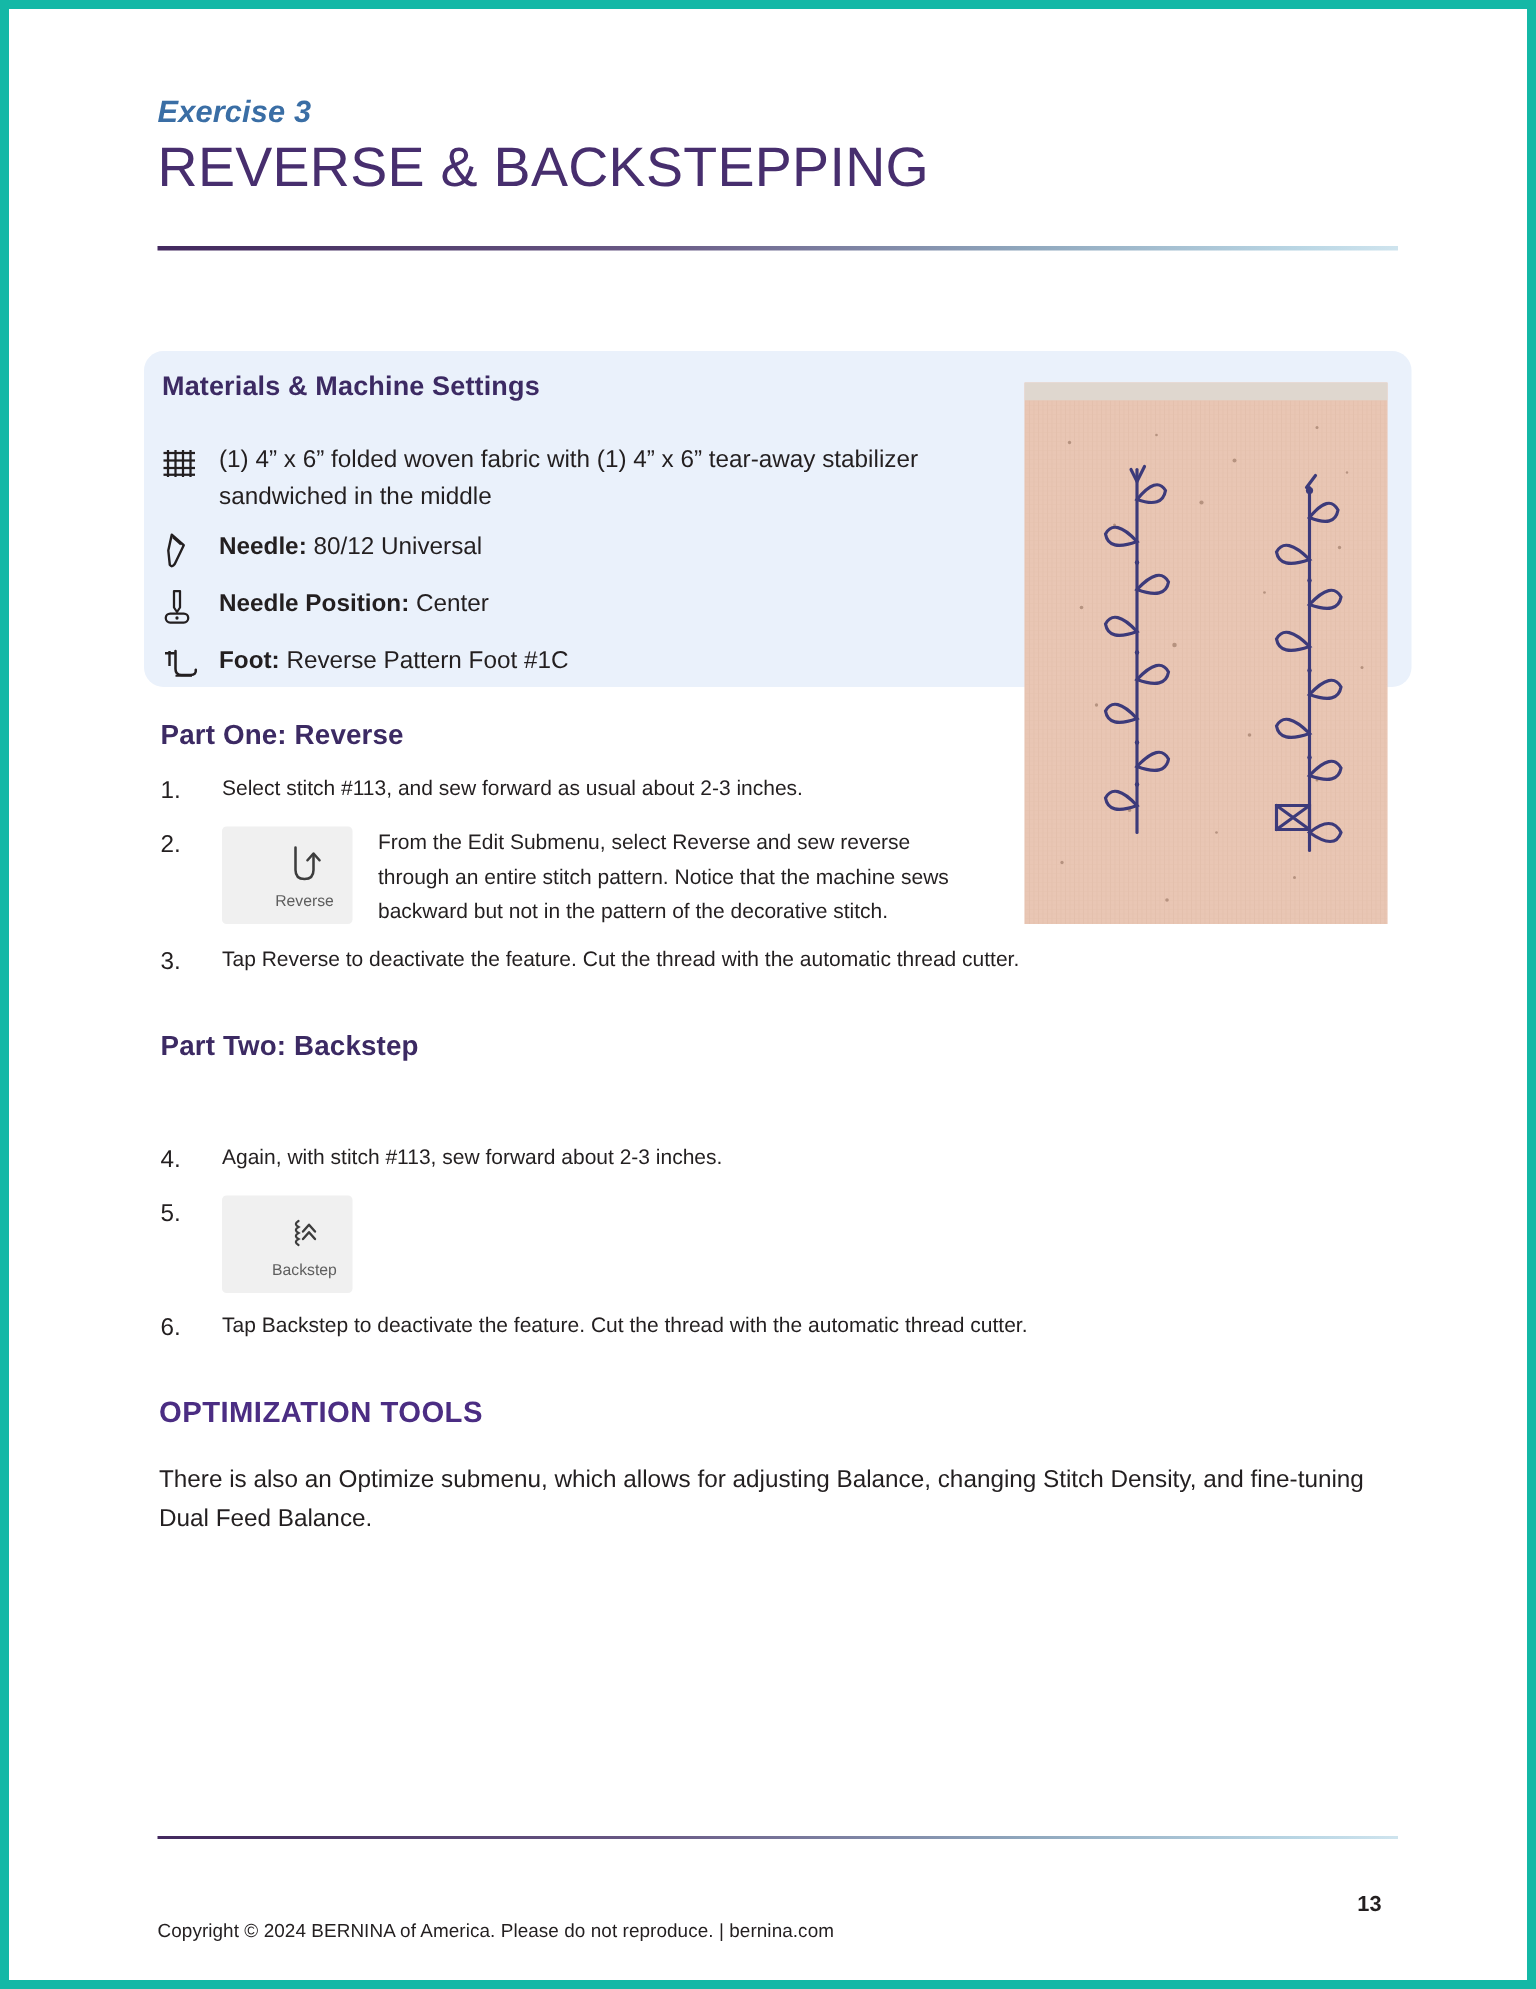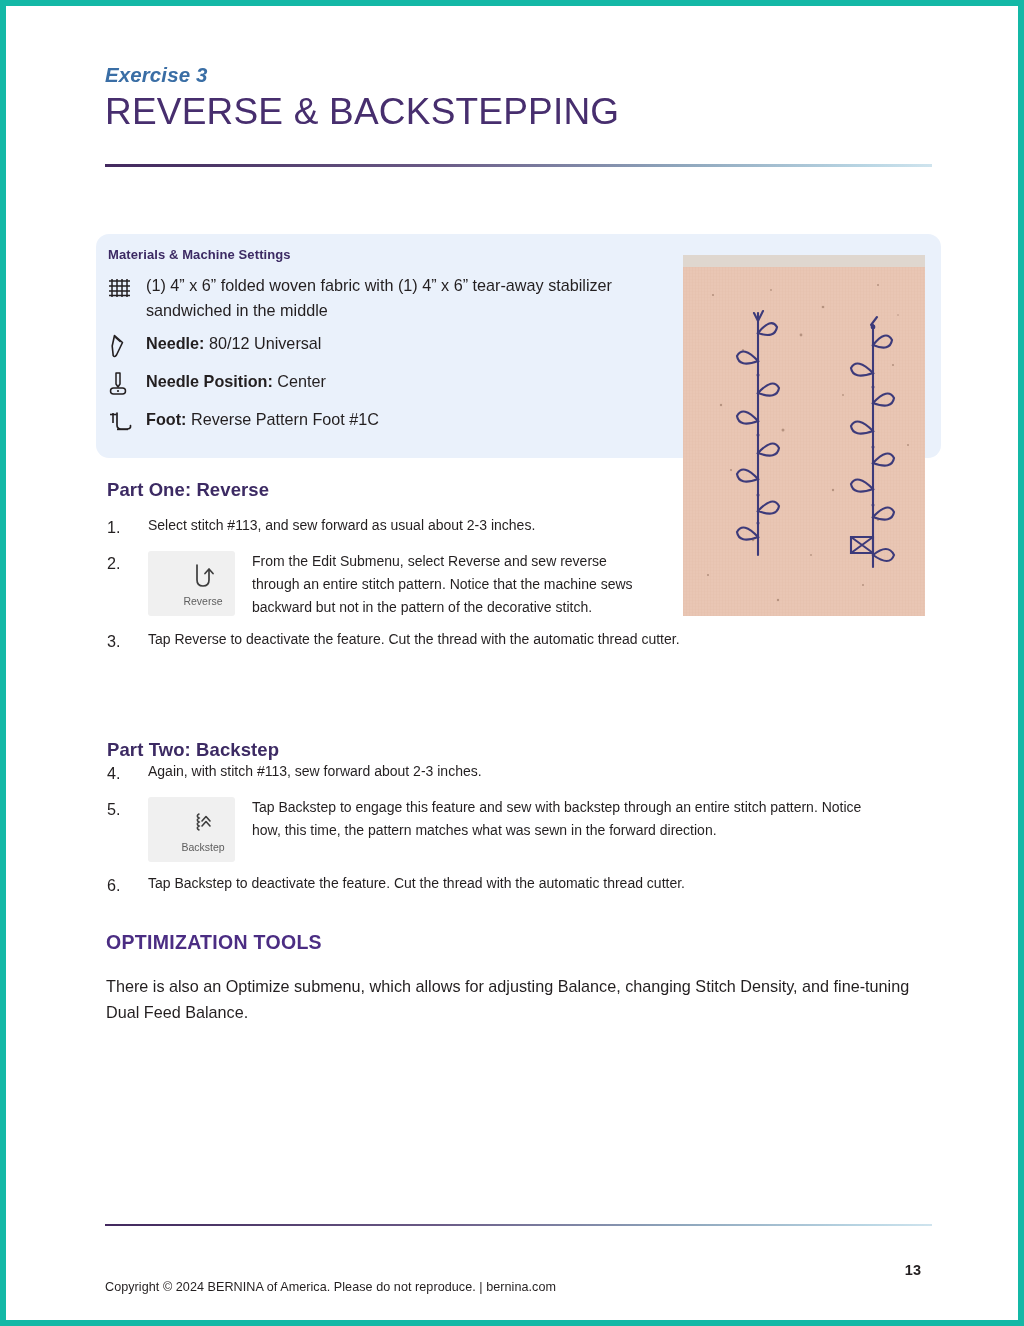--- a/index.html
+++ b/index.html
@@ -66,24 +66,24 @@
     background: #eaf1fb;
     border-radius: 13px;
   }
   .materials-inner {
     position: absolute;
     left: 102px;
     top: 241px;
     width: 560px;
   }
   .materials-title {
-    font-size: 13px;
+    font-size: 18px;
     font-weight: bold;
     color: #3c2a63;
-    margin: 0 0 10px 0;
+    margin: 0 0 25px 0;
     letter-spacing: 0.1px;
   }
   .mat-row {
     display: flex;
     align-items: flex-start;
     margin-bottom: 7px;
   }
   .mat-icon {
     flex: 0 0 38px;
     width: 38px;
@@ -124,21 +124,21 @@
 
   
   .part-heading {
     position: absolute;
     font-size: 18.5px;
     font-weight: bold;
     color: #3c2a63;
     letter-spacing: 0.1px;
   }
   #part-one-heading { left: 101px; top: 473px; }
-  #part-two-heading { left: 101px; top: 733px; }
+  #part-two-heading { left: 101px; top: 680px; }
 
   .steps {
     position: absolute;
     left: 101px;
     width: 760px;
   }
   #steps-one { top: 507px; }
   #steps-two { top: 753px; }
 
   .step {
@@ -476,21 +476,20 @@
         <div class="machine-btn">
           <span class="glyph">
             <svg width="24" height="24" viewBox="0 0 24 24">
               <path d="M8 4 Q4.5 6 8 8 Q4.5 10 8 12 Q4.5 14 8 16 Q4.5 18 8 20" fill="none" stroke="#3d3d3d" stroke-width="1.5" stroke-linecap="round"></path>
               <path d="M11 11 L15 6.5 L19 11" fill="none" stroke="#3d3d3d" stroke-width="1.6" stroke-linecap="round" stroke-linejoin="round"></path>
               <path d="M11 16 L15 11.5 L19 16" fill="none" stroke="#3d3d3d" stroke-width="1.6" stroke-linecap="round" stroke-linejoin="round"></path>
             </svg>
           </span>
           <span class="btn-label">Backstep</span>
         </div>
-        <div class="step-text wide">Tap Backstep to engage this feature and sew with backstep through an entire stitch pattern. Notice how, this time, the pattern matches what was sewn in the forward direction.</div>
       </div>
     </div>
 
     <div class="step">
       <div class="step-num">6.</div>
       <div class="step-body">
         <div class="step-text wide">Tap Backstep to deactivate the feature. Cut the thread with the automatic thread cutter.</div>
       </div>
     </div>
   </div>

